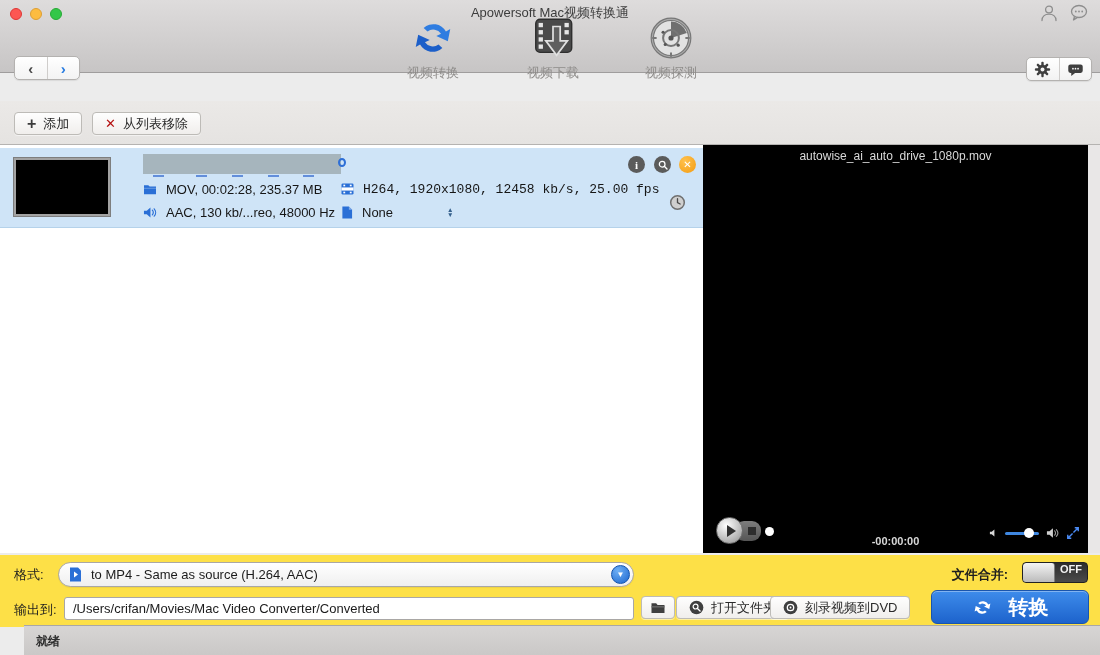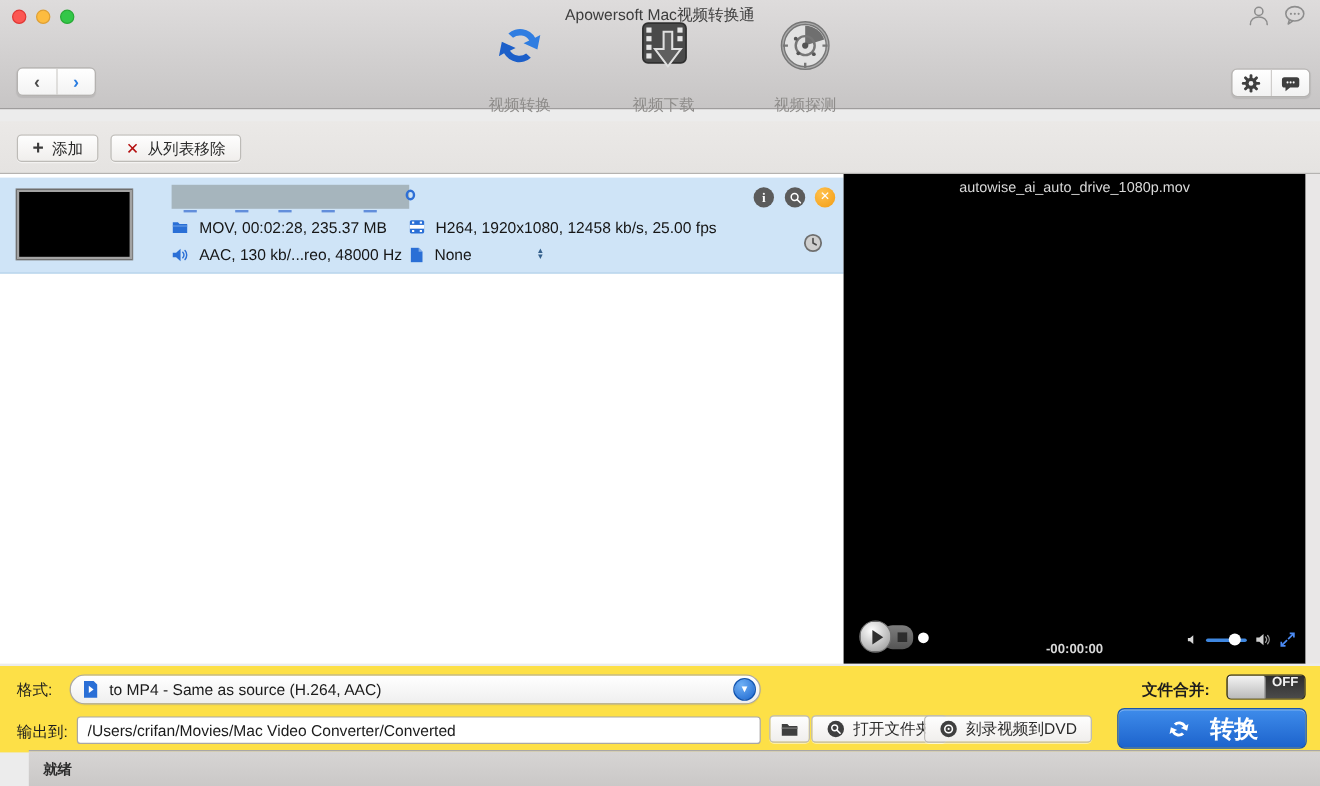--- a/index.html
+++ b/index.html
@@ -1,40 +1,40 @@
 <!DOCTYPE html>
 <html><head>
 <meta charset="utf-8">
 <style>
   * { margin:0; padding:0; box-sizing:border-box; }
   html,body { width:1100px; height:655px; overflow:hidden; }
   body { font-family:"Liberation Sans","DejaVu Sans",sans-serif; background:#ececec; position:relative; }
   #app { position:absolute; inset:0; width:1100px; height:655px; }
 
   
-  .header { position:absolute; left:0; top:0; width:1100px; height:91px;
+  .header { position:absolute; left:0; top:0; width:1100px; height:73px;
     background:linear-gradient(#dedcdc,#c7c5c5); border-bottom:1px solid #9f9d9d; }
   .traffic { position:absolute; top:8px; left:10px; display:flex; gap:8px; }
   .light { width:12px; height:12px; border-radius:50%; }
   .light.red{ background:#fc5753; border:1px solid #df3734;}
   .light.yellow{ background:#fdbc40; border:1px solid #de9f34;}
   .light.green{ background:#33c748; border:1px solid #27aa35;}
   .win-title { position:absolute; top:4px; left:0; width:100%; text-align:center;
     font-size:13px; color:#3c3c3c; }
   .tb-icon-right { position:absolute; top:2px; width:22px; height:22px; }
   .nav-seg { position:absolute; left:14px; top:56px; width:66px; height:24px;
     background:linear-gradient(#ffffff,#f3f3f3); border:1px solid #b4b2b0; border-radius:5px;
     display:flex; box-shadow:0 1px 1px rgba(0,0,0,.08); }
   .nav-btn { flex:1; display:flex; align-items:center; justify-content:center;
     font-size:15px; font-weight:bold; }
   .nav-btn.back { color:#4a4a4a; border-right:1px solid #cfcdcb; }
   .nav-btn.fwd { color:#2a7de1; }
   .mode { position:absolute; top:15px; width:96px; text-align:center; }
   .mode .mico { width:46px; height:46px; margin:0 auto; display:block; }
-  .mode .mlabel { font-size:13px; color:#8e8c8a; margin-top:18px; }
+  .mode .mlabel { font-size:13px; color:#8e8c8a; margin-top:3px; }
   .seg-right { position:absolute; left:1026px; top:57px; width:66px; height:24px;
     background:linear-gradient(#ffffff,#f2f2f2); border:1px solid #b4b2b0; border-radius:5px;
     display:flex; box-shadow:0 1px 1px rgba(0,0,0,.08); }
   .seg-cell { flex:1; display:flex; align-items:center; justify-content:center; }
   .seg-cell:first-child { border-right:1px solid #cfcdcb; }
 
   
   .subbar { position:absolute; left:0; top:101px; width:1100px; height:44px;
     background:linear-gradient(#ebe9e7,#e5e3e1); border-bottom:1px solid #b5b3b1; }
   .btn { display:inline-flex; align-items:center; gap:7px; height:23px; padding:0 12px;
@@ -231,21 +231,21 @@
       <div class="udash" style="left:268px;width:11px"></div>
       <div class="udash" style="left:303px;width:11px"></div>
 
       <div class="meta-line" style="left:143px; top:32px; height:18px;">
         <svg width="14" height="12" viewBox="0 0 16 14">
           <path d="M1 2.5h5l1.6 1.7H15V13H1z" fill="#2a6fd6"></path>
           <path d="M1 5.5h14V7H1z" fill="#5a92e0"></path>
         </svg>
         <span>MOV, 00:02:28, 235.37 MB</span>
       </div>
-      <div class="meta-line" style="left:341px; top:32px; height:18px;">
+      <div class="meta-line" style="left:341px; top:32px; height:18px;font-family:Liberation Mono, monospace;">
         <svg width="13" height="12" viewBox="0 0 14 13">
           <rect x="0.5" y="0.5" width="13" height="12" rx="1.5" fill="#2a6fd6"></rect>
           <rect x="0.5" y="4.8" width="13" height="3.4" fill="#fff"></rect>
           <rect x="2.5" y="1.8" width="2" height="1.8" fill="#fff"></rect>
             <rect x="9.5" y="1.8" width="2" height="1.8" fill="#fff"></rect>
           <rect x="2.5" y="9.4" width="2" height="1.8" fill="#fff"></rect>
             <rect x="9.5" y="9.4" width="2" height="1.8" fill="#fff"></rect>
         </svg>
         <span>H264, 1920x1080, 12458 kb/s, 25.00 fps</span>
       </div>

